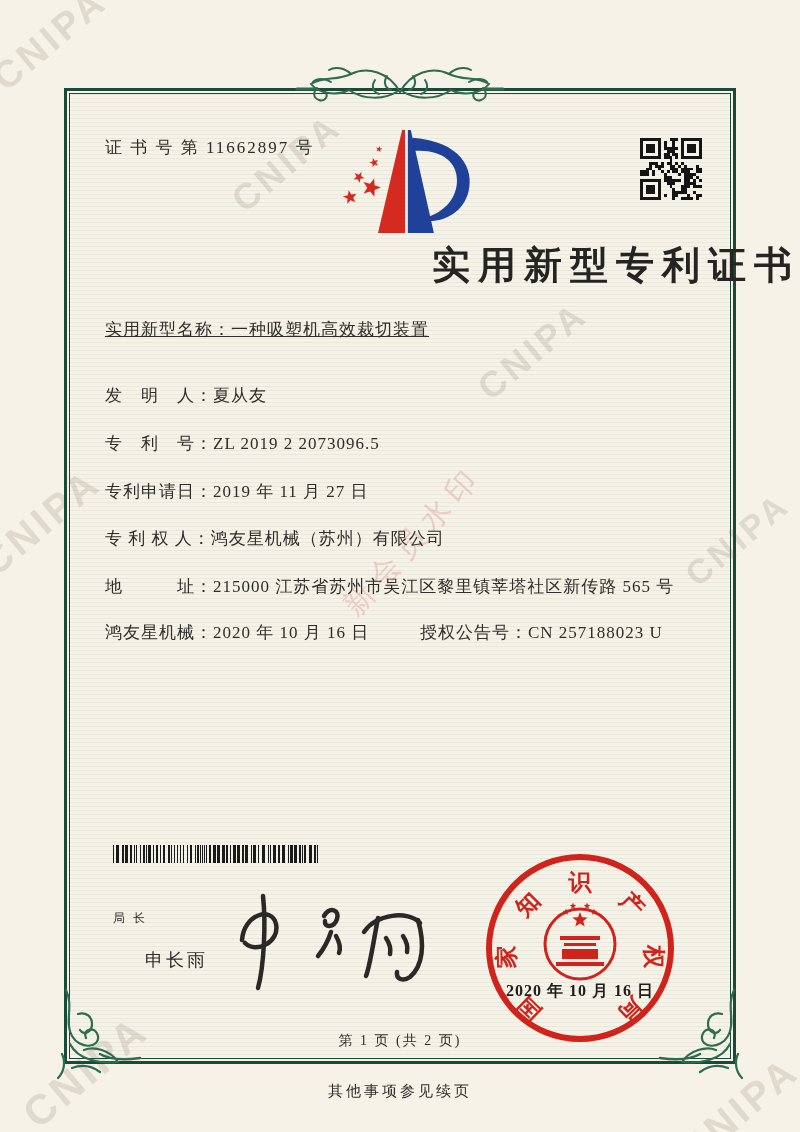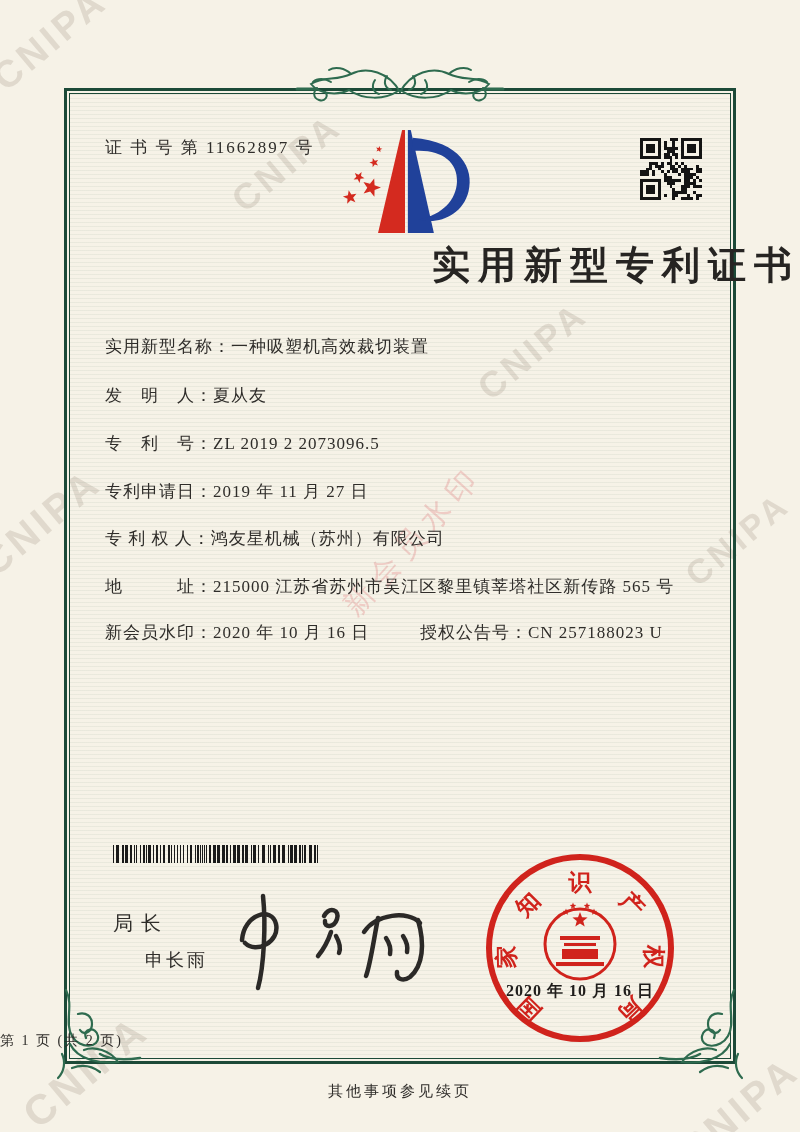--- a/index.html
+++ b/index.html
@@ -27,29 +27,29 @@
     font-size:38px;font-weight:bold;letter-spacing:8px;color:#262422;z-index:2;}
   
   .field{position:absolute;left:105px;font-size:17px;letter-spacing:1px;z-index:2;white-space:nowrap;}
   .field .lab{letter-spacing:1px;}
   
   .paras{position:absolute;left:88px;top:658px;width:626px;z-index:2;}
   .paras p{margin:0 0 2px 0;font-size:16px;line-height:27px;text-indent:2em;text-align:justify;}
   
   .barcode{position:absolute;left:113px;top:845px;width:205px;height:18px;z-index:2;}
   
-  .signer-title{position:absolute;left:113px;top:910px;font-size:20px;letter-spacing:8px;z-index:2;}
+  .signer-title{position:absolute;left:113px;top:910px;font-size:12px;letter-spacing:8px;z-index:2;}
   .signer-name{position:absolute;left:113px;top:948px;font-size:18px;letter-spacing:3px;z-index:2;margin-left:32px;}
   .signature{position:absolute;left:212px;top:886px;width:226px;height:106px;z-index:2;}
   
   .seal{position:absolute;left:482px;top:850px;width:196px;height:196px;z-index:2;}
   .seal-date{position:absolute;left:470px;top:981px;width:220px;text-align:center;
     font-size:16px;font-weight:bold;color:#1f1d1b;letter-spacing:1px;z-index:3;}
   
-  .page-info{position:absolute;left:0;top:1032px;width:800px;font-size:14px;letter-spacing:2px;z-index:2;}
+  .page-info{position:absolute;left:0;top:1032px;width:800px;text-align:center;font-size:14px;letter-spacing:2px;z-index:2;}
   .footer-note{position:absolute;left:0;top:1082px;width:800px;text-align:center;font-size:15px;letter-spacing:3px;z-index:2;}
   
   .ornament-top{position:absolute;left:287px;top:58px;width:226px;height:62px;z-index:2;}
   .corner-bl{position:absolute;left:48px;top:984px;width:104px;height:104px;z-index:2;}
   .corner-br{position:absolute;left:648px;top:984px;width:104px;height:104px;z-index:2;transform:scaleX(-1);}
   svg text.seal-ch{fill:#d0231c;font-size:23px;font-weight:bold;text-anchor:middle;
     font-family:"Liberation Serif","DejaVu Serif",serif;}
 </style>
 </head>
 <body>
@@ -252,40 +252,40 @@
       <rect x="14" y="20" width="1" height="1"></rect>
       <rect x="15" y="20" width="1" height="1"></rect>
       <rect x="16" y="20" width="1" height="1"></rect>
       <rect x="17" y="20" width="1" height="1"></rect>
       <rect x="19" y="20" width="1" height="1"></rect>
     </g>
 </svg>
 
 <div class="title">实用新型专利证书</div>
 
-<div class="field" style="top:335px;">
+<div class="field" style="top:318px;text-decoration:underline;">
   <span class="lab">实用新型名称：</span><span>一种吸塑机高效裁切装置</span>
 </div>
 <div class="field" style="top:384px;">
   <span class="lab">发　明　人：</span><span>夏从友</span>
 </div>
 <div class="field" style="top:432px;">
   <span class="lab">专　利　号：</span><span>ZL 2019 2 2073096.5</span>
 </div>
 <div class="field" style="top:480px;">
   <span class="lab">专利申请日：</span><span>2019 年 11 月 27 日</span>
 </div>
 <div class="field" style="top:527px;">
   <span class="lab">专 利 权 人：</span><span>鸿友星机械（苏州）有限公司</span>
 </div>
 <div class="field" style="top:575px;">
   <span class="lab">地　　　址：</span><span>215000 江苏省苏州市吴江区黎里镇莘塔社区新传路 565 号</span>
 </div>
 <div class="field" style="top:621px;">
-  <span class="lab">新会员水印：</span><span>2020 年 10 月 16 日</span>
+  <span class="lab">鸿友星机械：</span><span>2020 年 10 月 16 日</span>
 </div>
 <div class="field" style="top:621px;left:420px;">
   <span class="lab">授权公告号：</span><span>CN 257188023 U</span>
 </div>
 
 <div class="paras">
 </div>
 
 <svg class="barcode" viewBox="0 0 205 18" preserveAspectRatio="none">
   <g id="barcode-bars" fill="#1a1a1a">

